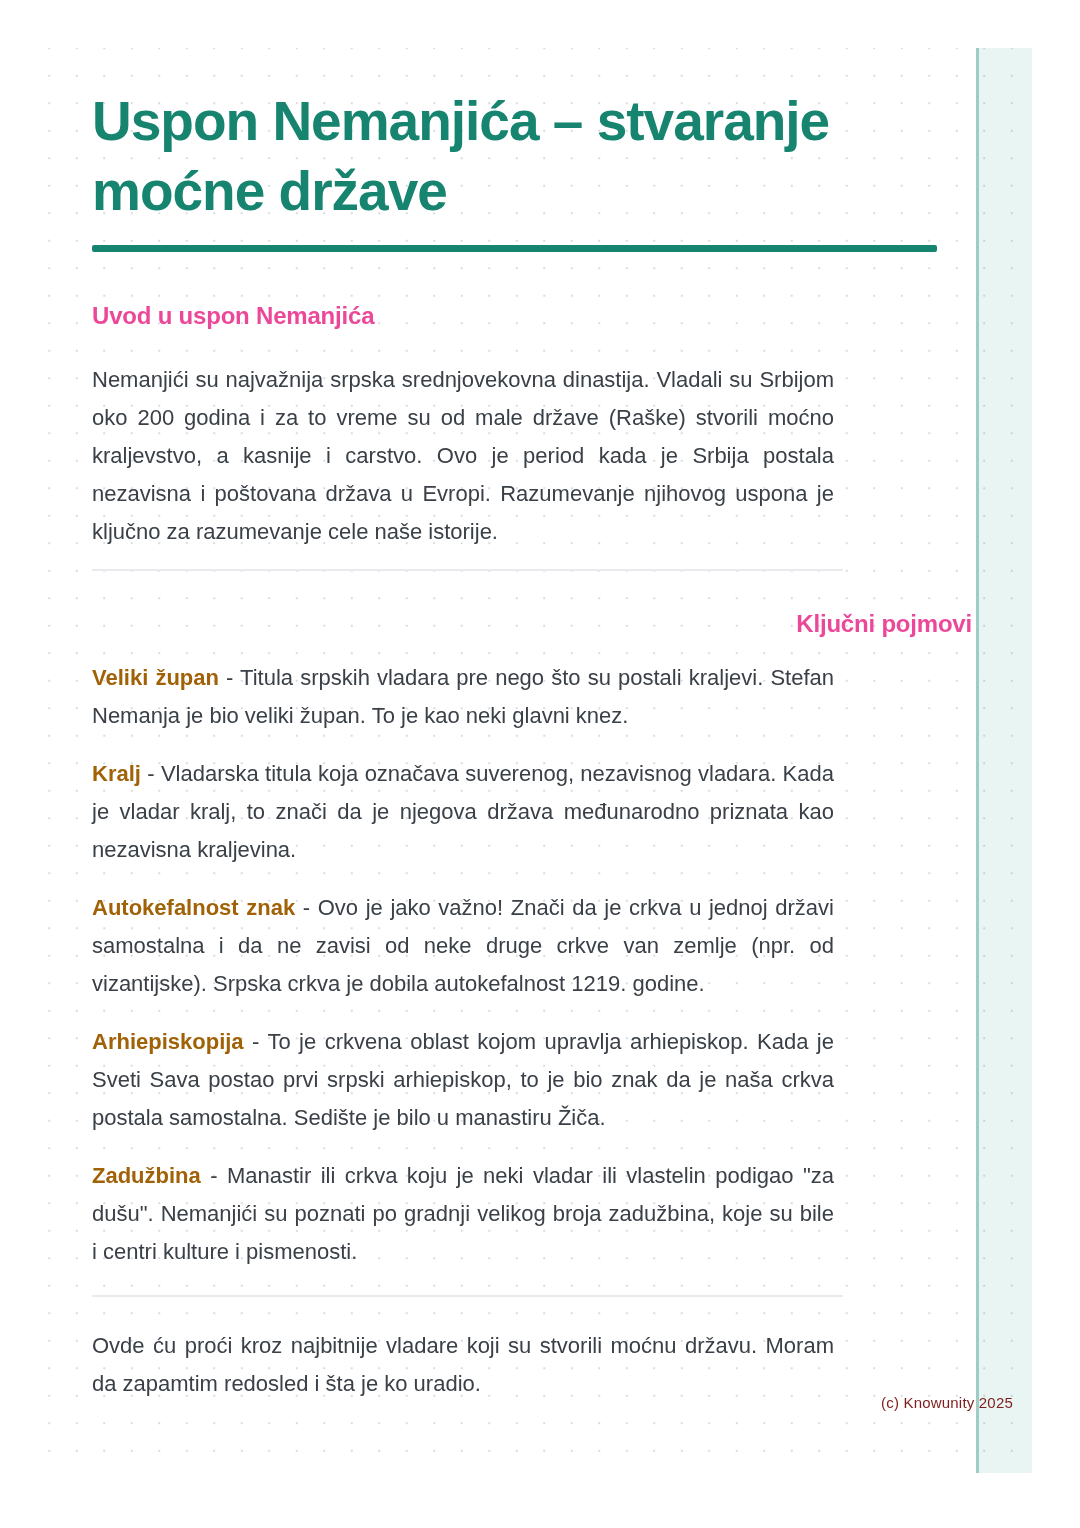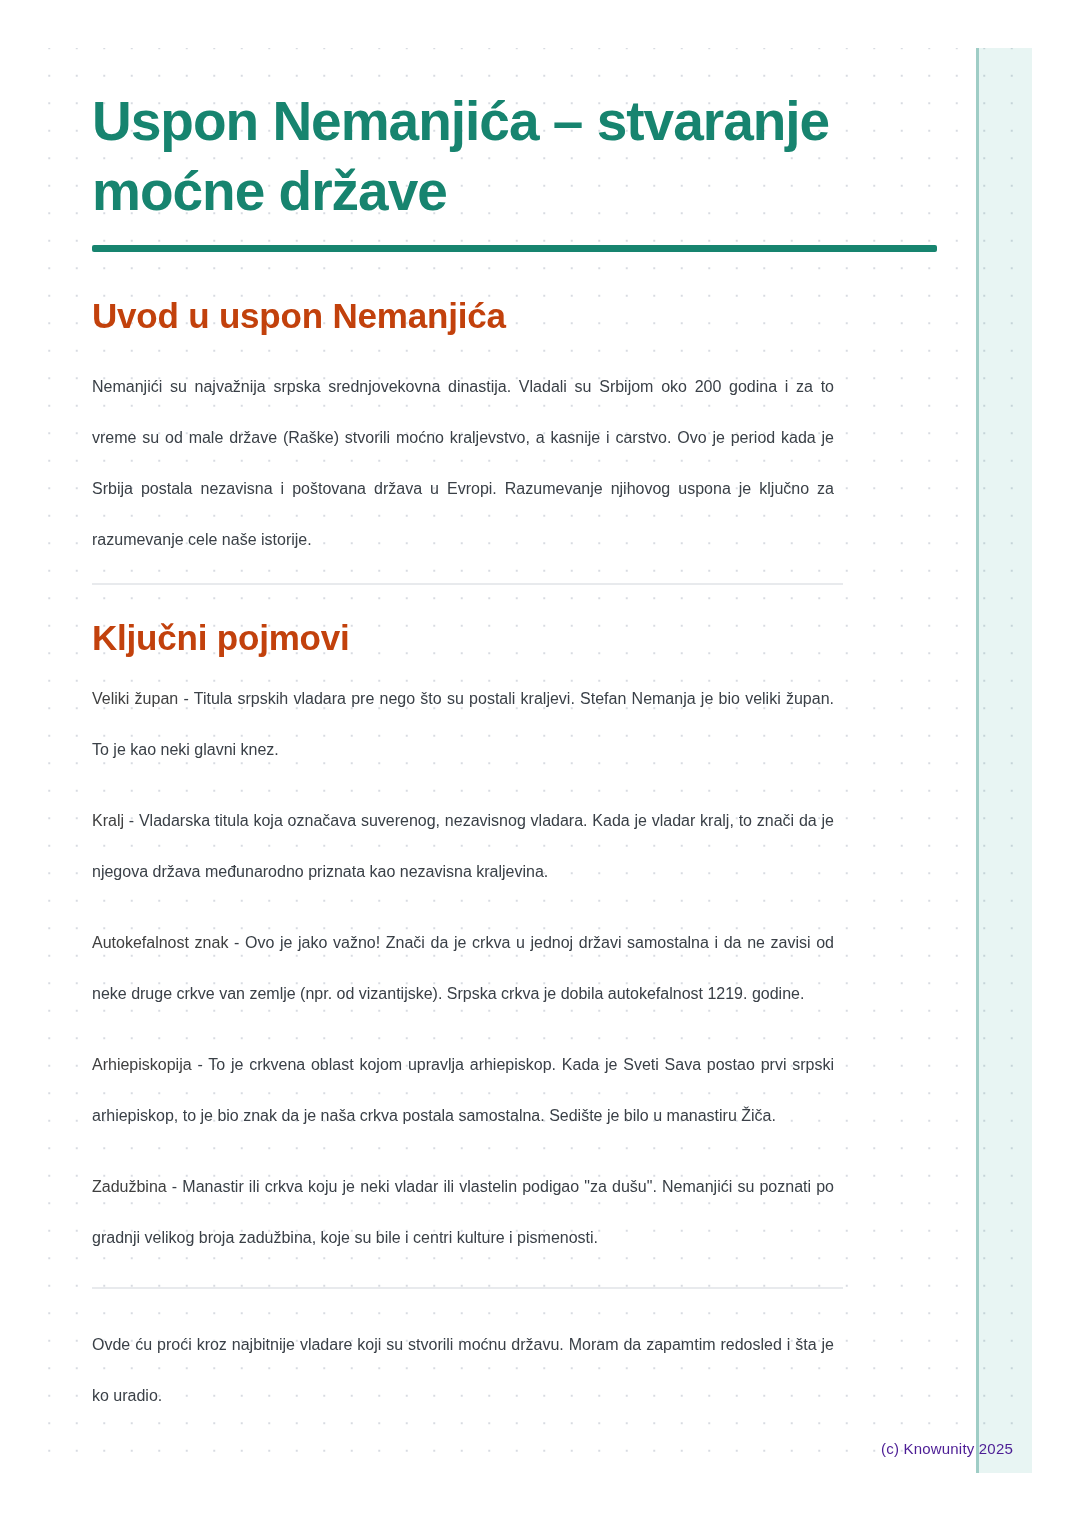--- a/index.html
+++ b/index.html
@@ -22,42 +22,42 @@
 
   .content { position:absolute; left:92px; top:0; width:880px; }
 
   h1.title {
     margin-top:86px; width:880px;
     font-size:55px; line-height:70px; font-weight:700; letter-spacing:-1px;
     color:#17846f;
   }
   .title-rule { margin-top:19px; width:845px; height:7px; background:#17846f; border-radius:2px; }
 
-  h2.section { font-size:35px; line-height:30px; font-weight:700; color:#c2410c; letter-spacing:-0.2px; }
+  h2.section { font-size:24px; line-height:30px; font-weight:700; color:#ec4899; letter-spacing:-0.2px; }
   #heading-intro { margin-top:49px; }
-  #heading-terms { margin-top:38px; }
+  #heading-terms { margin-top:38px;text-align:right; }
   #heading-detail { margin-top:36px; }
 
   p.body {
-    width:742px; font-size:16px; line-height:51px; color:#3a4047;
+    width:742px; font-size:22px; line-height:38px; color:#3a4047;
     text-align:justify; margin-top:30px;
   }
   p.term { margin-top:20px; }
   p.term:first-of-type { margin-top:22px; }
-  p.term strong { color:#404040; font-weight:400; }
+  p.term strong { color:#a16207; font-weight:700; }
 
   .divider { width:751px; height:2px; background:#e8eaed; border:none; }
   #divider-1 { margin-top:18px; }
   #divider-2 { margin-top:24px; }
 
   .detail-body { margin-top:24px; }
 
   .footer {
-    position:absolute; right:67px; top:1440px;
-    font-size:15px; color:#4c1d95; letter-spacing:0.2px; z-index:5;
+    position:absolute; right:67px; top:1394px;
+    font-size:15px; color:#7f1d1d; letter-spacing:0.2px; z-index:5;
   }
 </style>
 </head>
 <body>
 
 <div class="page">
 
   <div class="dot-grid"></div>
   <div class="stripe"></div>
 

